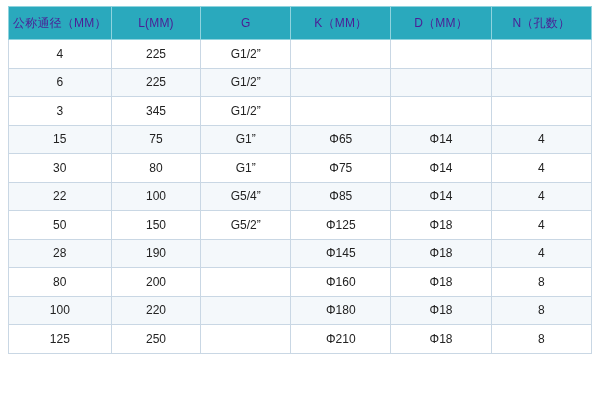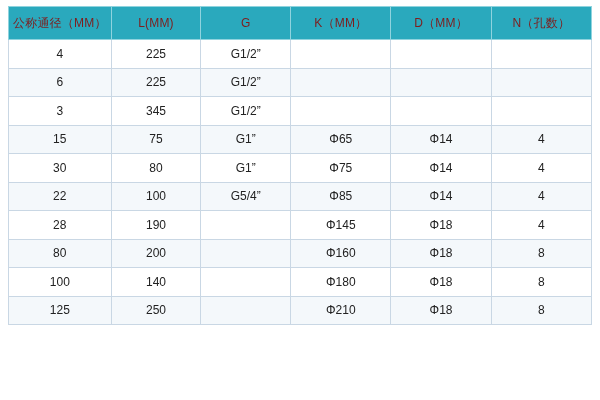--- a/index.html
+++ b/index.html
@@ -22,21 +22,21 @@
     justify-content: center;
   }
   table.spec-table {
     border-collapse: collapse;
     width: 584px;
     margin-top: 6px;
     table-layout: fixed;
   }
   table.spec-table th {
     background: #2aa9bd;
-    color: #7f1d1d;
+    color: #4c1d95;
     font-size: 12px;
     font-weight: normal;
     height: 30px;
     border: 1px solid #8fd3de;
     text-align: center;
     vertical-align: middle;
     letter-spacing: 0.2px;
   }
   table.spec-table td {
     border: 1px solid #c9d7e4;
@@ -123,38 +123,46 @@
       </tr>
       <tr>
         <td>22</td>
         <td>100</td>
         <td>G5/4”</td>
         <td>Φ85</td>
         <td>Φ14</td>
         <td>4</td>
       </tr>
       <tr>
+        <td>50</td>
+        <td>150</td>
+        <td>G5/2”</td>
+        <td>Φ125</td>
+        <td>Φ18</td>
+        <td>4</td>
+      </tr>
+      <tr>
         <td>28</td>
         <td>190</td>
         <td></td>
         <td>Φ145</td>
         <td>Φ18</td>
         <td>4</td>
       </tr>
       <tr>
         <td>80</td>
         <td>200</td>
         <td></td>
         <td>Φ160</td>
         <td>Φ18</td>
         <td>8</td>
       </tr>
       <tr>
         <td>100</td>
-        <td>140</td>
+        <td>220</td>
         <td></td>
         <td>Φ180</td>
         <td>Φ18</td>
         <td>8</td>
       </tr>
       <tr>
         <td>125</td>
         <td>250</td>
         <td></td>
         <td>Φ210</td>

